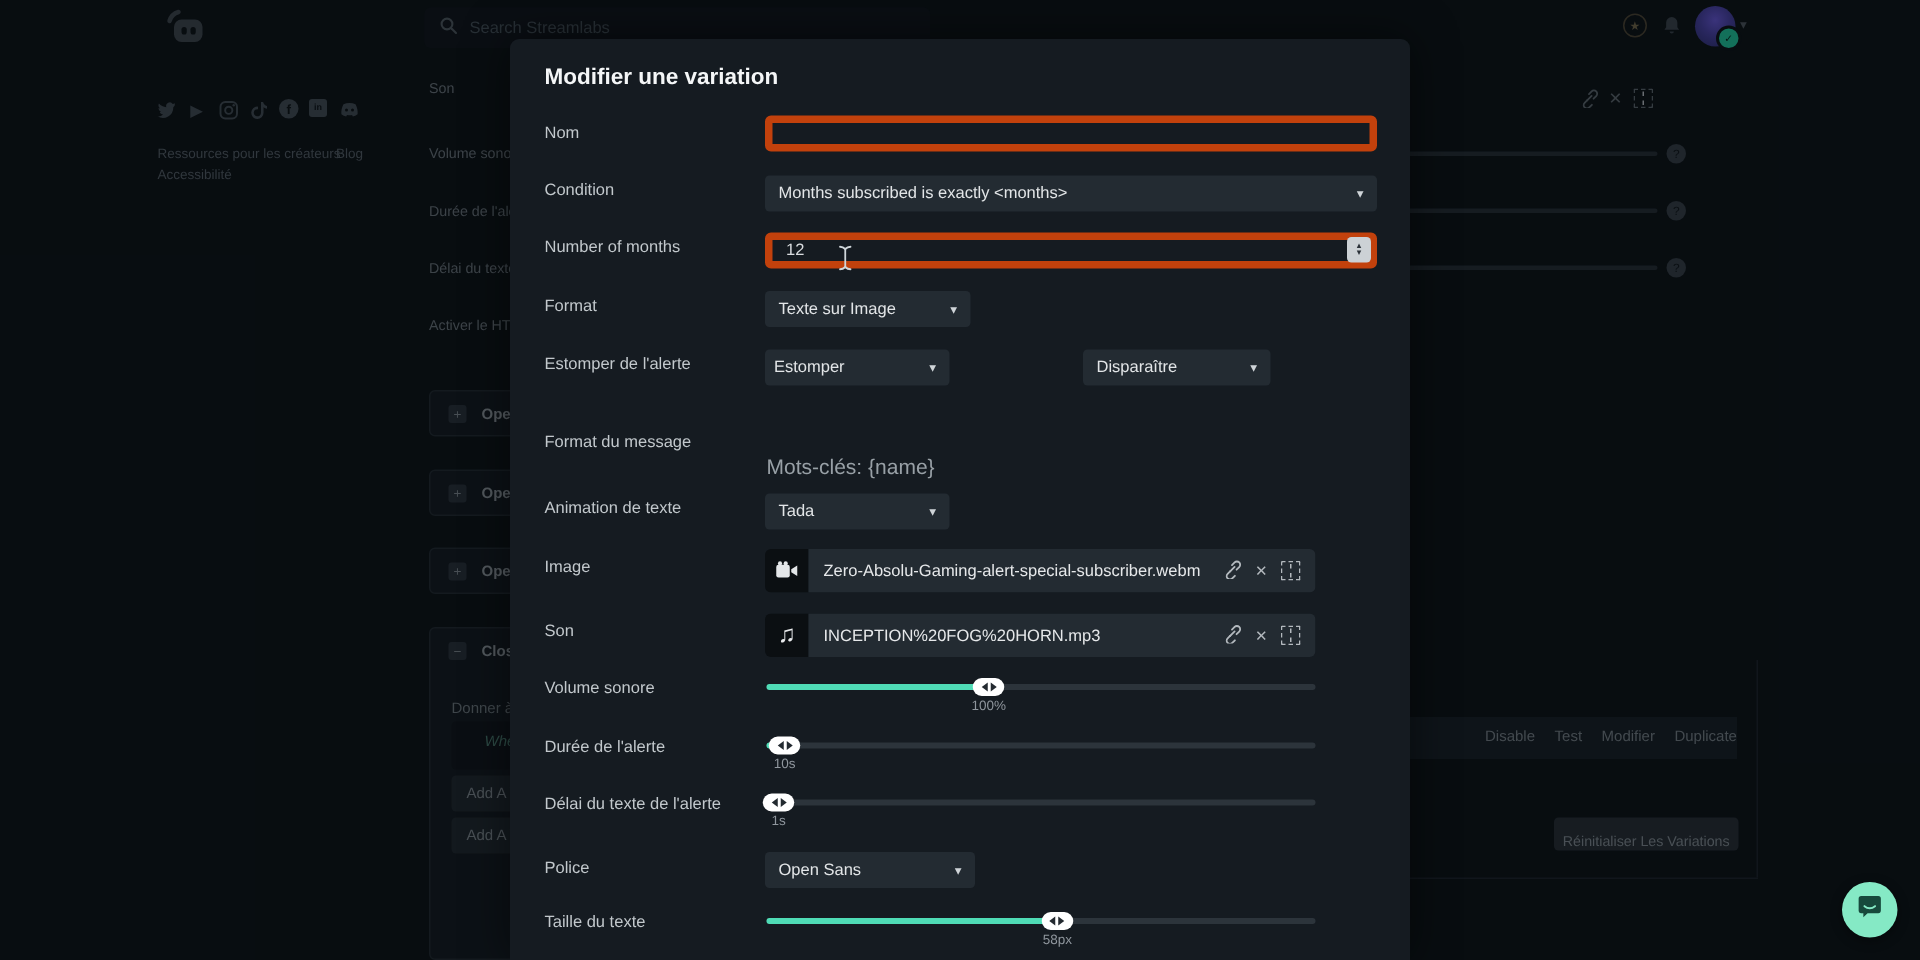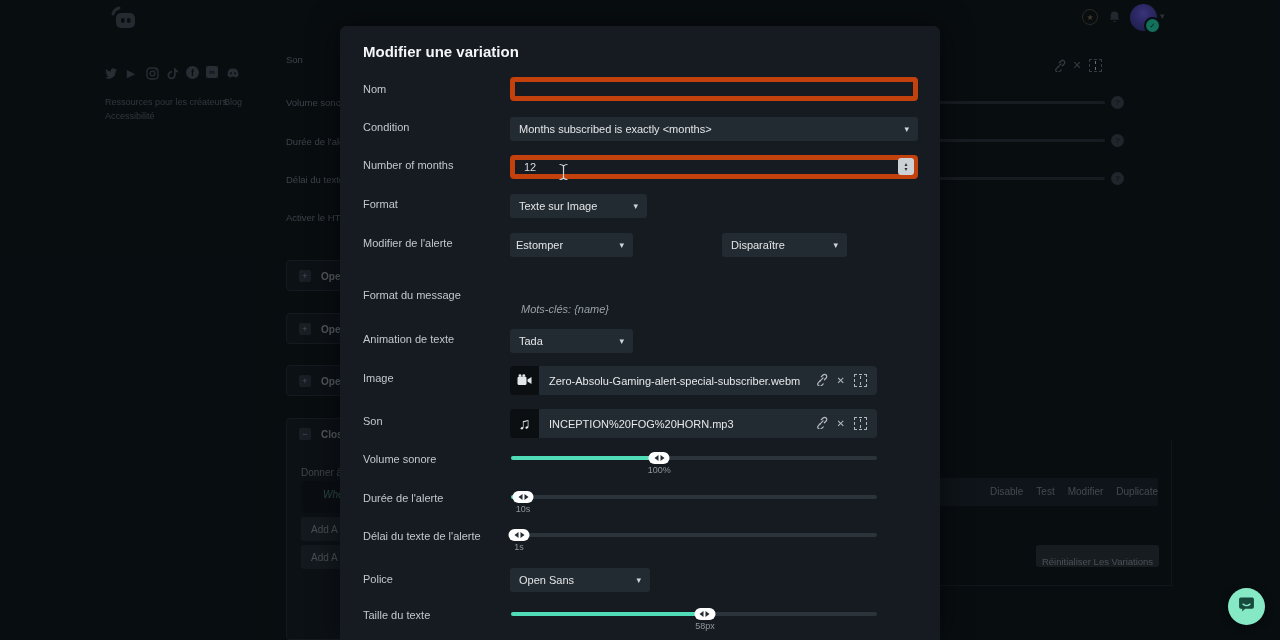--- a/index.html
+++ b/index.html
@@ -61,21 +61,21 @@
   .gridicon{width:11px;height:11px;border:1px dashed #b3b9be;border-radius:1px;position:relative;}
   .gridicon::after{content:"";position:absolute;left:5px;top:1px;bottom:1px;width:0;border-left:1px dashed #b3b9be;}
   .xicon{font-size:10px;}
   .srow{position:absolute;left:171px;width:366px;height:4px;border-radius:2px;background:#2c343b;}
   .sfill{position:absolute;left:0;top:0;height:100%;width:var(--p,0%);background:#4fdcb6;border-radius:2px;}
   .shandle{position:absolute;left:var(--p,0%);top:50%;transform:translate(-50%,-50%);width:21px;height:12px;
            background:#fff;border-radius:7px;display:flex;align-items:center;justify-content:center;gap:2px;}
   .shandle::before{content:"";border-style:solid;border-width:3px 4px 3px 0;border-color:transparent #232a30 transparent transparent;}
   .shandle::after{content:"";border-style:solid;border-width:3px 0 3px 4px;border-color:transparent transparent transparent #232a30;}
   .sval{position:absolute;left:var(--p,0%);top:9px;transform:translateX(-50%);font-size:9px;color:#8f969d;white-space:nowrap;}
-  .hint{position:absolute;left:181px;color:#98a0a6;font-size:11px;font-style:italic;}
+  .hint{position:absolute;left:171px;color:#98a0a6;font-size:14px;}
   #spinner{position:absolute;right:4px;top:3px;width:16px;height:17px;background:#ccd1d5;border-radius:3px;
            display:flex;flex-direction:column;align-items:center;justify-content:center;line-height:5px;
            color:#2a3138;font-size:6px;}
   #ibeam{position:absolute;left:218px;top:137px;z-index:11;}
   
   #chat-btn{position:absolute;left:1228px;top:588px;width:37px;height:37px;border-radius:50%;background:#85e9c5;
             z-index:20;display:flex;align-items:center;justify-content:center;box-shadow:0 2px 8px rgba(0,0,0,.4);}
 </style>
 </head>
 <body>
@@ -84,20 +84,29 @@
 
   <div id="logo" class="abs">
     <svg width="30" height="30" viewBox="0 0 30 30">
       <path d="M5 10 A9 9 0 0 1 11 4" stroke="#3d454c" stroke-width="3" fill="none" stroke-linecap="round"></path>
       <rect x="8" y="9" width="19" height="15" rx="5" fill="#3d454c"></rect>
       <rect x="13" y="14" width="3.5" height="5" rx="1.7" fill="#0d1318"></rect>
       <rect x="19" y="14" width="3.5" height="5" rx="1.7" fill="#0d1318"></rect>
     </svg>
   </div>
 
+  <div id="search-bar" class="abs">
+    <span>
+      <svg width="12" height="12" viewBox="0 0 12 12">
+          <circle cx="5" cy="5" r="3.6" stroke="#4c565e" stroke-width="1.4" fill="none"></circle>
+          <path d="M8 8l3 3" stroke="#4c565e" stroke-width="1.4" stroke-linecap="round"></path>
+        </svg>
+    </span>
+    <span class="ph">Search Streamlabs</span>
+  </div>
 
   <div id="star-badge" class="abs">
       <span>★</span>
     </div>
   <div class="abs hdr-ico" style="left:1107px;top:9px;">
     <svg width="15" height="16" viewBox="0 0 16 16">
         <path d="M8 2a4 4 0 0 0-4 4v3.2L2.8 11h10.4L12 9.2V6a4 4 0 0 0-4-4z" fill="#39424a"></path>
         <path d="M6.5 12.2a1.5 1.5 0 0 0 3 0z" fill="#39424a"></path>
       </svg>
   </div>
@@ -259,21 +268,21 @@
         </g>
       </svg>
   </div>
 
   <div class="mlabel" style="top:172px;">Format</div>
   <div class="mselect" style="top:168px;width:137px;">
     <span>Texte sur Image</span>
     <span class="caret">▾</span>
   </div>
 
-  <div class="mlabel" style="top:211px;">Modifier de l'alerte</div>
+  <div class="mlabel" style="top:211px;">Estomper de l'alerte</div>
   <div class="mselect" style="top:207px;width:123px;padding-left:6px;">
     <span>Estomper</span>
     <span class="caret">▾</span>
   </div>
   <div class="mselect" style="top:207px;left:382px;width:125px;">
     <span>Disparaître</span>
     <span class="caret">▾</span>
   </div>
 
   <div class="mlabel" style="top:263px;">Format du message</div>

